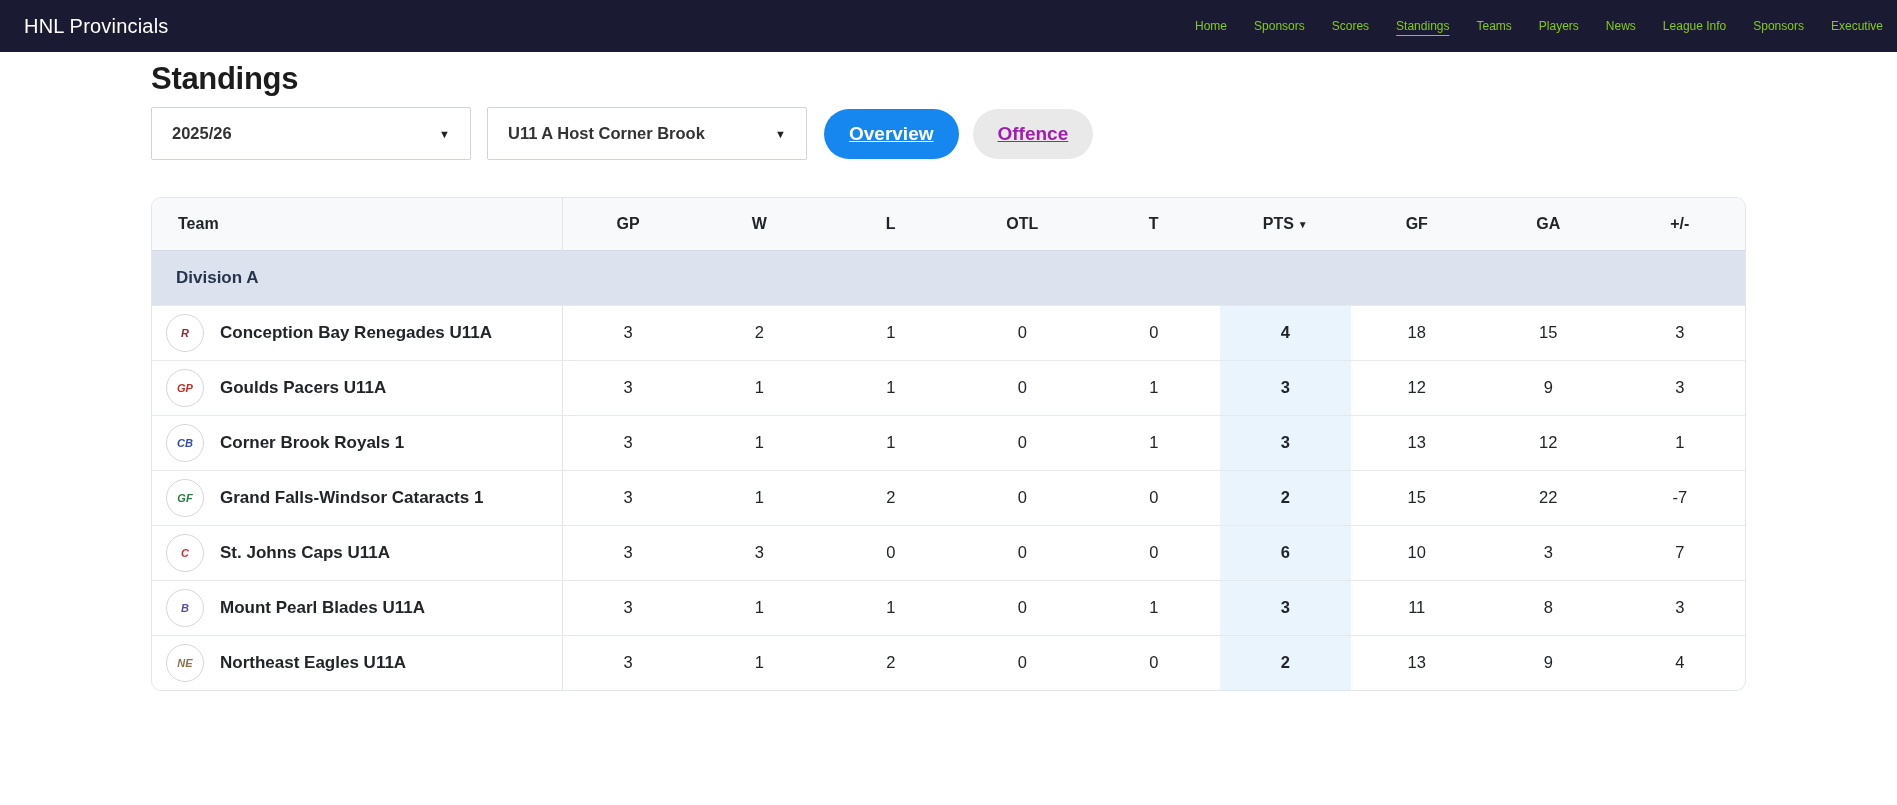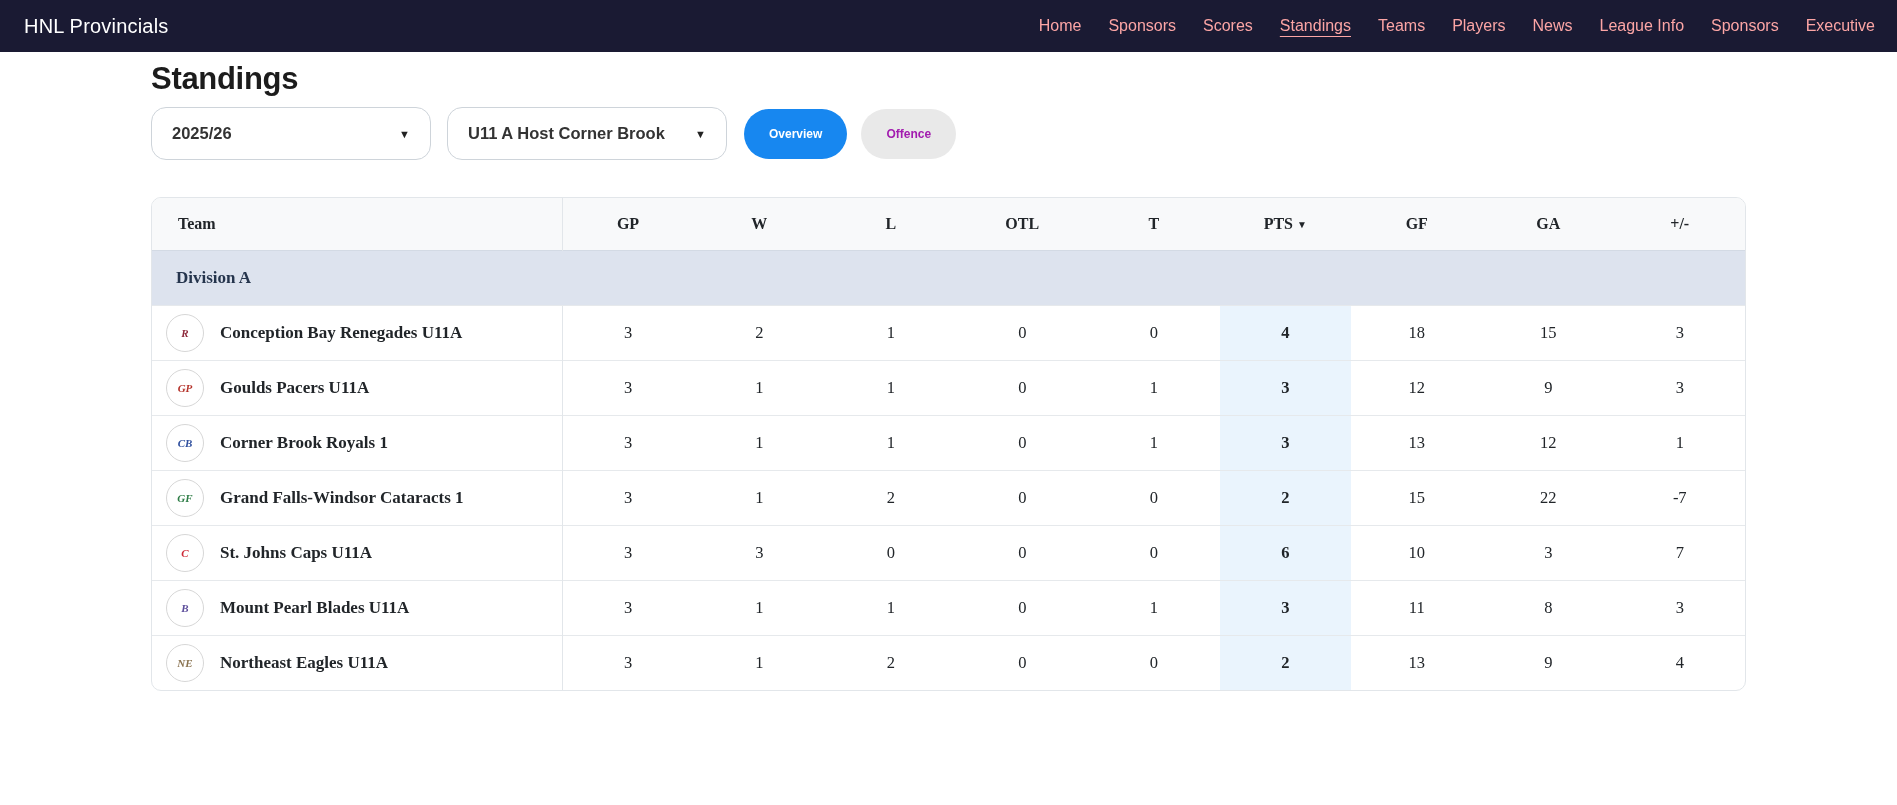--- a/index.html
+++ b/index.html
@@ -7,54 +7,55 @@
   body {
     width: 1897px; height: 805px; overflow: hidden;
     background: #ffffff; color: #212529;
     font-family: "Liberation Sans", "DejaVu Sans", sans-serif;
   }
 
   
   .navbar {
     height: 52px; background: var(--nav-bg, #1a1a33);
     display: flex; align-items: center; justify-content: space-between;
-    padding: 0 22px 0 24px;
+    padding: 0 14px 0 24px;
   }
   .brand { color: #fff; font-size: 20px; font-weight: 400; letter-spacing: 0.2px; cursor: pointer; }
   .nav-links { display: flex; gap: 27px; align-items: center; }
-  .nav-link { color: #fca5a5; font-size: 16px; text-decoration: none; cursor: pointer; white-space: nowrap; }
+  .nav-link { color: #84cc16; font-size: 12px; text-decoration: none; cursor: pointer; white-space: nowrap; }
   .nav-link.active { text-decoration: underline; text-underline-offset: 5px; text-decoration-thickness: 1px; }
 
   
   .container { width: 1595px; margin: 0 auto; }
   .page-title {
     margin: 8px 0 0 0; font-size: 31px; line-height: 37px;
     font-weight: 800; color: #1c1c1c; letter-spacing: -0.3px;
   }
 
   .filters { display: flex; align-items: center; gap: 16px; margin-top: 10px; }
   .select {
-    width: 280px; height: 53px; background: #fff;
-    border: 1px solid #ced4da; border-radius: 15px;
+    width: 320px; height: 53px; background: #fff;
+    border: 1px solid #ced4da; border-radius: 2px;
     display: flex; align-items: center; justify-content: space-between;
     padding: 0 20px; cursor: pointer;
   }
   .select-value { font-size: 16.5px; font-weight: 600; color: #333; }
   .caret { font-size: 11px; color: #222; }
   .pill {
     height: 50px; border: none; border-radius: 25px;
-    padding: 0 25px; font-size: 12px; cursor: pointer;
+    padding: 0 25px; font-size: 19px; cursor: pointer;
     font-family: "Liberation Sans", "DejaVu Sans", sans-serif;
+    text-decoration: underline;
   }
   .pill.primary { background: var(--primary, #1787f0); color: #fff; font-weight: 700; margin-left: 1px; }
   .pill.secondary { background: #e9e9e9; color: #a21caf; font-weight: 600; margin-left: -2px; }
 
   
   .table-wrap { margin-top: 37px; border: 1px solid #e2e6ea; border-radius: 10px; overflow: hidden; }
-  table { width: 100%; border-collapse: collapse; table-layout: fixed; font-family: Liberation Serif, serif; }
+  table { width: 100%; border-collapse: collapse; table-layout: fixed; }
   col.c-team { width: 410px; }
   col.c-stat { width: 131.5px; }
 
   thead th {
     background: var(--header-bg, #f8f9fa); height: 52px;
     font-size: 16px; font-weight: 700; color: #212529; text-align: center;
     cursor: pointer;
   }
   th.team-col { text-align: left; padding-left: 26px; }
   .sort-icon { font-size: 10px; margin-left: 4px; position: relative; top: -1px; }

